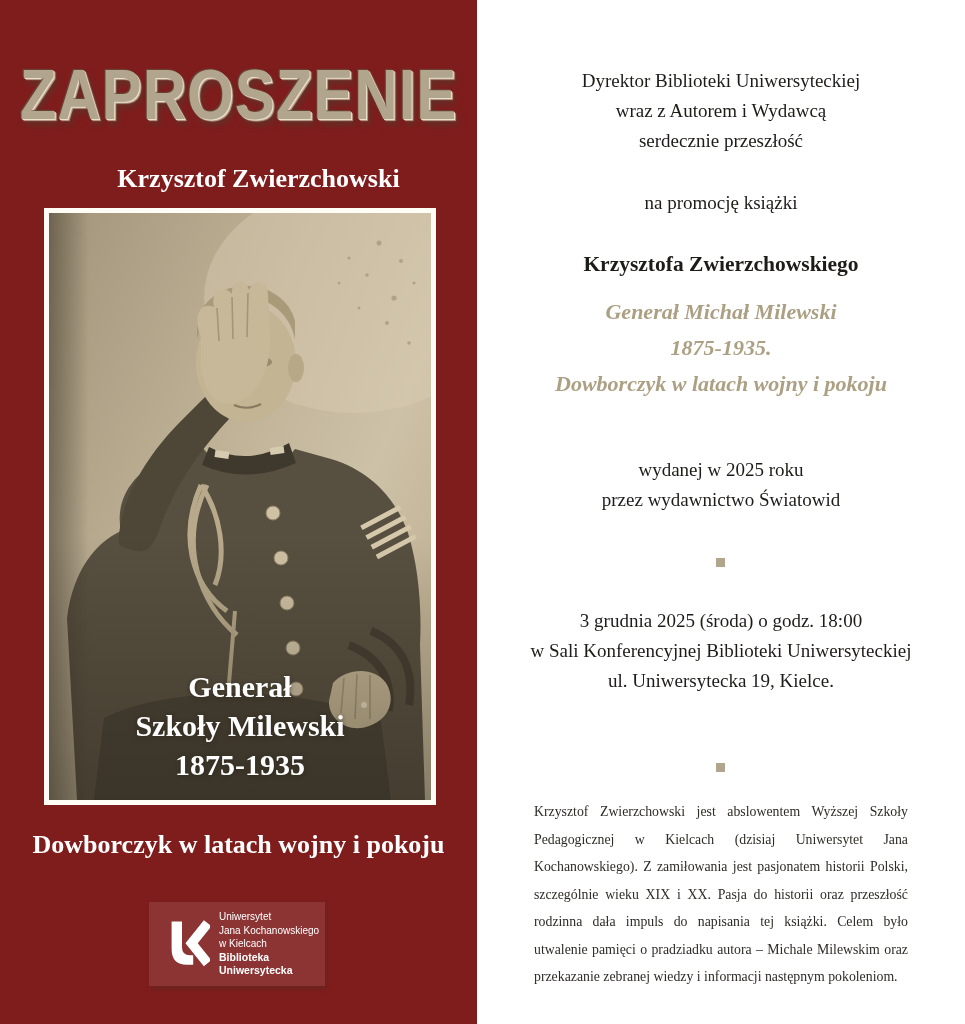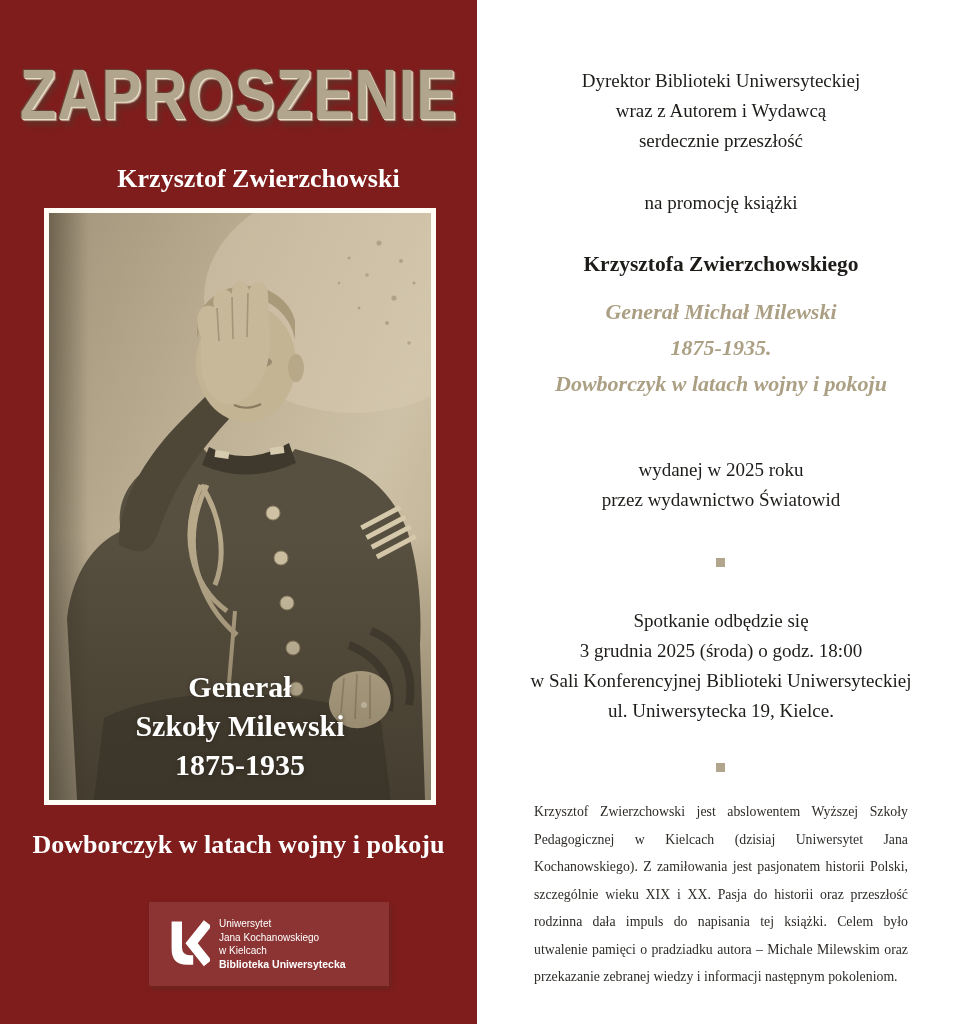--- a/index.html
+++ b/index.html
@@ -26,21 +26,21 @@
     border:5px solid #fffdf6;background:#b7a98e;}
   .photo-frame svg{display:block;width:382px;height:587px;}
 
   .photo-caption{position:absolute;left:0;bottom:16px;width:100%;text-align:center;
     color:#ffffff;font-weight:700;font-size:30px;line-height:39px;
     text-shadow:0 1px 4px rgba(42,36,25,0.65);}
 
   .cover-subtitle{position:absolute;left:0;top:830px;width:100%;text-align:center;
     color:#ffffff;font-weight:700;font-size:26px;}
 
-  .logo-box{position:absolute;left:149px;top:902px;width:240px;height:84px;
+  .logo-box{position:absolute;left:149px;top:902px;width:176px;height:84px;
     background:rgba(255,255,255,0.10);
     box-shadow:2px 3px 5px rgba(60,52,38,0.30);
     display:flex;align-items:center;}
   .logo-mark{margin-left:13px;flex:0 0 auto;}
   .logo-text{margin-left:9px;color:#ffffff;
     font-family:"Liberation Sans","DejaVu Sans",sans-serif;
     font-size:10px;line-height:13.5px;}
   .logo-text .bold-line{font-weight:700;font-size:10.5px;}
 
   
@@ -228,21 +228,20 @@
     </div>
 
     <div class="center-block std published">
       <div>wydanej w 2025 roku</div>
       <div>przez wydawnictwo Światowid</div>
     </div>
 
     <div class="sep-square sq1"></div>
 
     <div class="center-block std event">
-      <div>Spotkanie odbędzie się</div>
       <div>3 grudnia 2025 (środa) o godz. 18:00</div>
       <div>w Sali Konferencyjnej Biblioteki Uniwersyteckiej</div>
       <div>ul. Uniwersytecka 19, Kielce.</div>
     </div>
 
     <div class="sep-square sq2"></div>
 
     <div class="bio">Krzysztof Zwierzchowski jest abslowentem Wyższej Szkoły Pedagogicznej w Kielcach (dzisiaj Uniwersytet Jana Kochanowskiego). Z zamiłowania jest pasjonatem historii Polski, szczególnie wieku XIX i XX. Pasja do historii oraz przeszłość rodzinna dała impuls do napisania tej książki. Celem było utwalenie pamięci o pradziadku autora – Michale Milewskim oraz przekazanie zebranej wiedzy i informacji następnym pokoleniom.</div>
   </div>
 </div>

